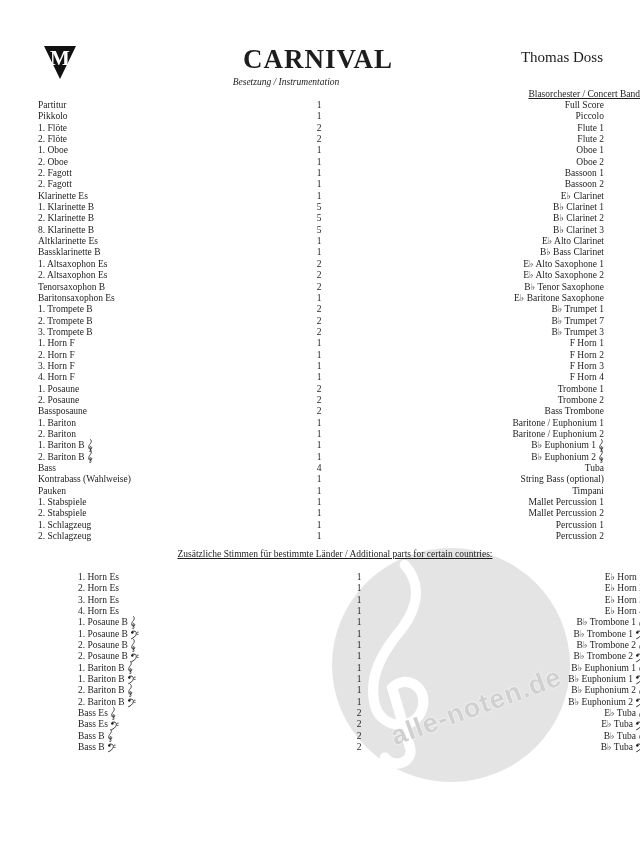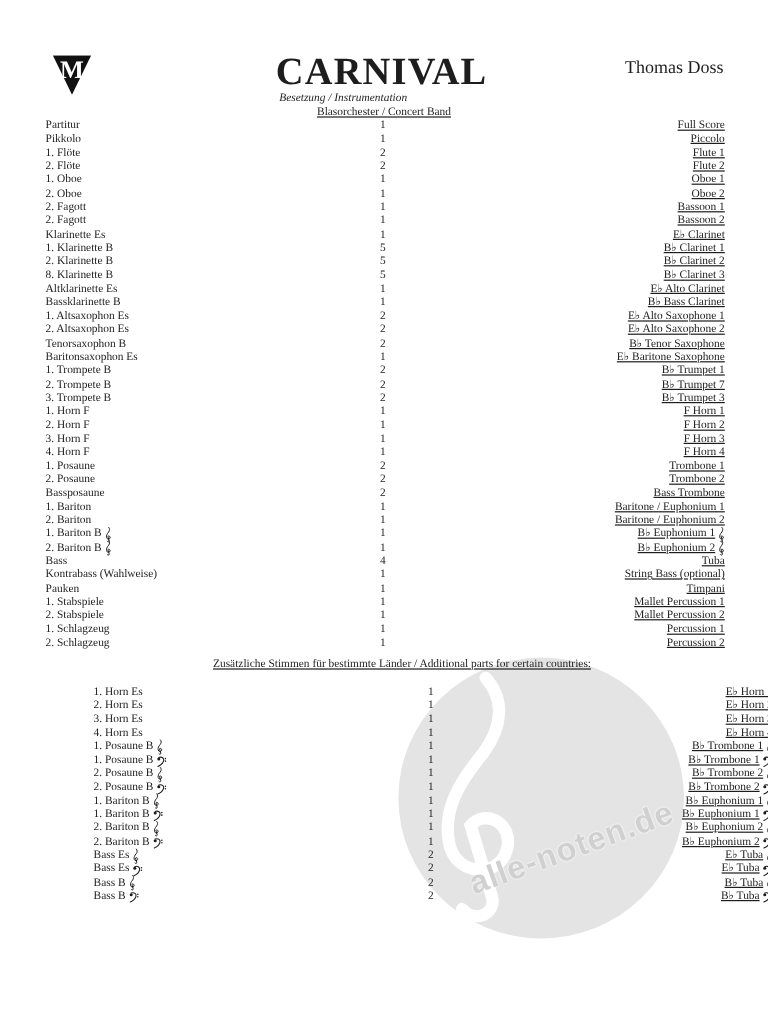--- a/index.html
+++ b/index.html
@@ -13,34 +13,34 @@
            font-family:"Liberation Sans","DejaVu Sans",sans-serif;font-weight:bold;font-size:27px;
            letter-spacing:1px;color:#d0d0d0;text-shadow:0 0 2px #ffffff,0 0 1px #ffffff;white-space:nowrap;}
 
   
   .logo{position:absolute;left:44px;top:46px;width:32px;height:33px;}
   .logo-triangle{position:absolute;left:0;top:0;width:100%;height:100%;background:#111;
                  clip-path:polygon(0 0,100% 0,50% 100%);}
   .logo-m{position:absolute;left:0;top:0;width:100%;text-align:center;color:#fff;font-weight:bold;
           font-size:21px;line-height:24px;}
   .title{position:absolute;left:0;top:44px;width:636px;margin:0;text-align:center;
-         font-size:32px;font-weight:600;letter-spacing:1px;line-height:30px;}
+         font-size:27px;font-weight:600;letter-spacing:1px;line-height:30px;}
   .composer{position:absolute;top:49px;right:37px;font-size:15px;}
   .sub1{position:absolute;left:0;top:77px;width:572px;text-align:center;font-style:italic;font-size:9.5px;}
-  .sub2{position:absolute;left:0;top:89px;width:640px;text-align:center;font-size:9.5px;
+  .sub2{position:absolute;left:0;top:89px;width:640px;text-align:right;font-size:9.5px;
         text-decoration:underline;text-underline-offset:1px;}
 
   
   .rows{position:absolute;left:38px;width:566px;}
   #section1{top:100px;}
   #section2{top:572px;margin-left:40px;}
   .row{position:relative;height:11.35px;font-size:9.5px;line-height:11.35px;white-space:nowrap;}
   .c-de{position:absolute;left:0;top:0;display:inline-flex;align-items:center;gap:2px;height:11.35px;}
   .c-qty{position:absolute;left:265px;top:0;width:32px;text-align:center;}
-  .c-en{position:absolute;right:0;top:0;display:inline-flex;align-items:center;gap:2px;height:11.35px;text-decoration:underline;}
+  .c-en{position:absolute;right:0;top:0;display:inline-flex;align-items:center;gap:2px;height:11.35px;}
   .clef{overflow:visible;flex:0 0 auto;}
   .clef-t{width:6px;height:13px;margin-top:-1px;}
   .clef-b{width:9px;height:9px;}
 
   .sec2-header{position:absolute;left:0;top:549px;width:640px;text-align:center;font-size:9.5px;
                text-decoration:underline;text-underline-offset:1px;padding-left:15px;}
 </style>
 </head>
 <body>
 

